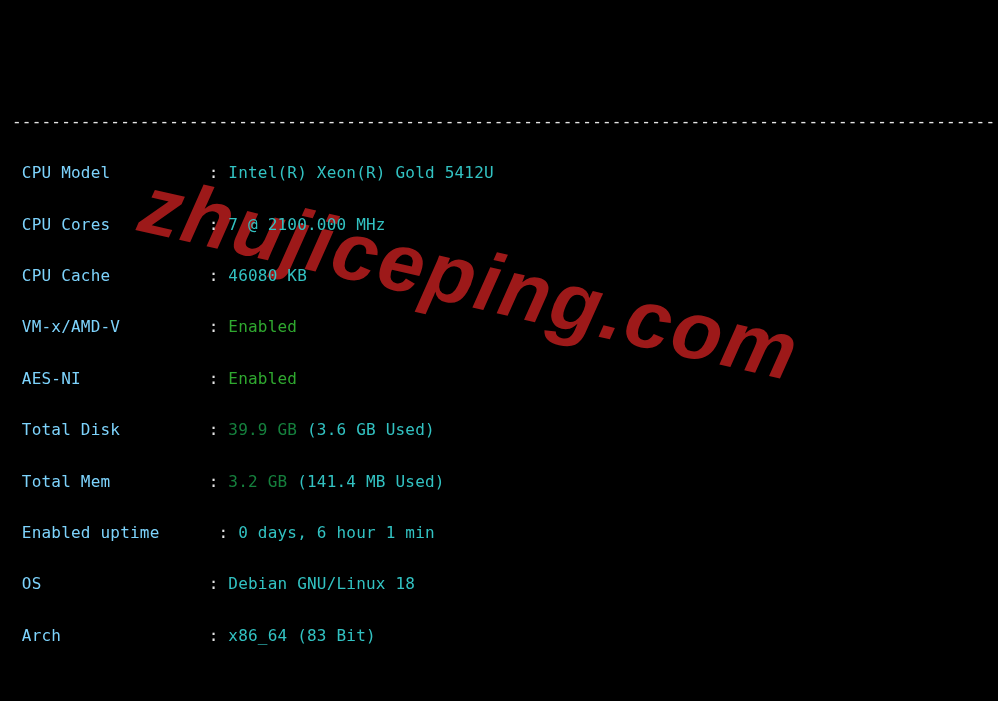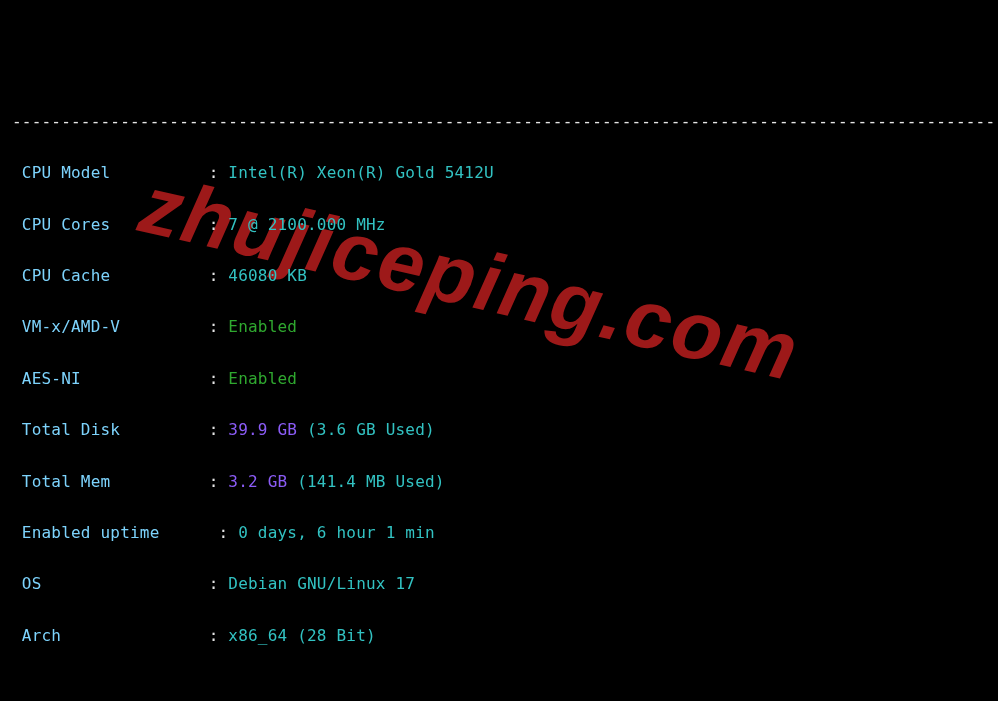--- a/index.html
+++ b/index.html
@@ -18,21 +18,21 @@
     color: #e5e5e5;
     white-space: pre;
     padding: 6px 12px;
     position: relative;
     letter-spacing: 0.2px;
   }
   .row { display: block; }
   .label { color: #7dd3fc; }
   .sep   { color: #e5e5e5; }
   .cyan   { color: #32c2c2; }
-  .yellow { color: #8b5cf6; margin-top: 41px; }
+  .yellow { color: #15803d; margin-top: 41px; }
   .green  { color: #2fa82f; }
   .divider { color: #e5e5e5; }
   .watermark {
     position: absolute;
     left: 145px;
     top: 190px;
     font-family: Arial, Helvetica, sans-serif;
     font-size: 82px;
     font-weight: 700;
     font-style: italic;
@@ -53,22 +53,22 @@
   <div class="content">
 <span class="row divider">----------------------------------------------------------------------------------------------------</span>
 <span class="row"><span class="label"> CPU Model          </span><span class="sep">: </span><span class="cyan">Intel(R) Xeon(R) Gold 5412U</span></span>
 <span class="row"><span class="label"> CPU Cores          </span><span class="sep">: </span><span class="cyan">7 @ 2100.000 MHz</span></span>
 <span class="row"><span class="label"> CPU Cache          </span><span class="sep">: </span><span class="cyan">46080 KB</span></span>
 <span class="row"><span class="label"> VM-x/AMD-V         </span><span class="sep">: </span><span class="green">Enabled</span></span>
 <span class="row"><span class="label"> AES-NI             </span><span class="sep">: </span><span class="green">Enabled</span></span>
 <span class="row"><span class="label"> Total Disk         </span><span class="sep">: </span><span class="yellow">39.9 GB</span><span class="cyan"> (3.6 GB Used)</span></span>
 <span class="row"><span class="label"> Total Mem          </span><span class="sep">: </span><span class="yellow">3.2 GB</span><span class="cyan"> (141.4 MB Used)</span></span>
 <span class="row"><span class="label"> Enabled uptime      </span><span class="sep">: </span><span class="cyan">0 days, 6 hour 1 min</span></span>
-<span class="row"><span class="label"> OS                 </span><span class="sep">: </span><span class="cyan">Debian GNU/Linux 17</span></span>
-<span class="row"><span class="label"> Arch               </span><span class="sep">: </span><span class="cyan">x86_64 (28 Bit)</span></span>
+<span class="row"><span class="label"> OS                 </span><span class="sep">: </span><span class="cyan">Debian GNU/Linux 18</span></span>
+<span class="row"><span class="label"> Arch               </span><span class="sep">: </span><span class="cyan">x86_64 (83 Bit)</span></span>
 
 
 
 
 
 
 
 
 
 

